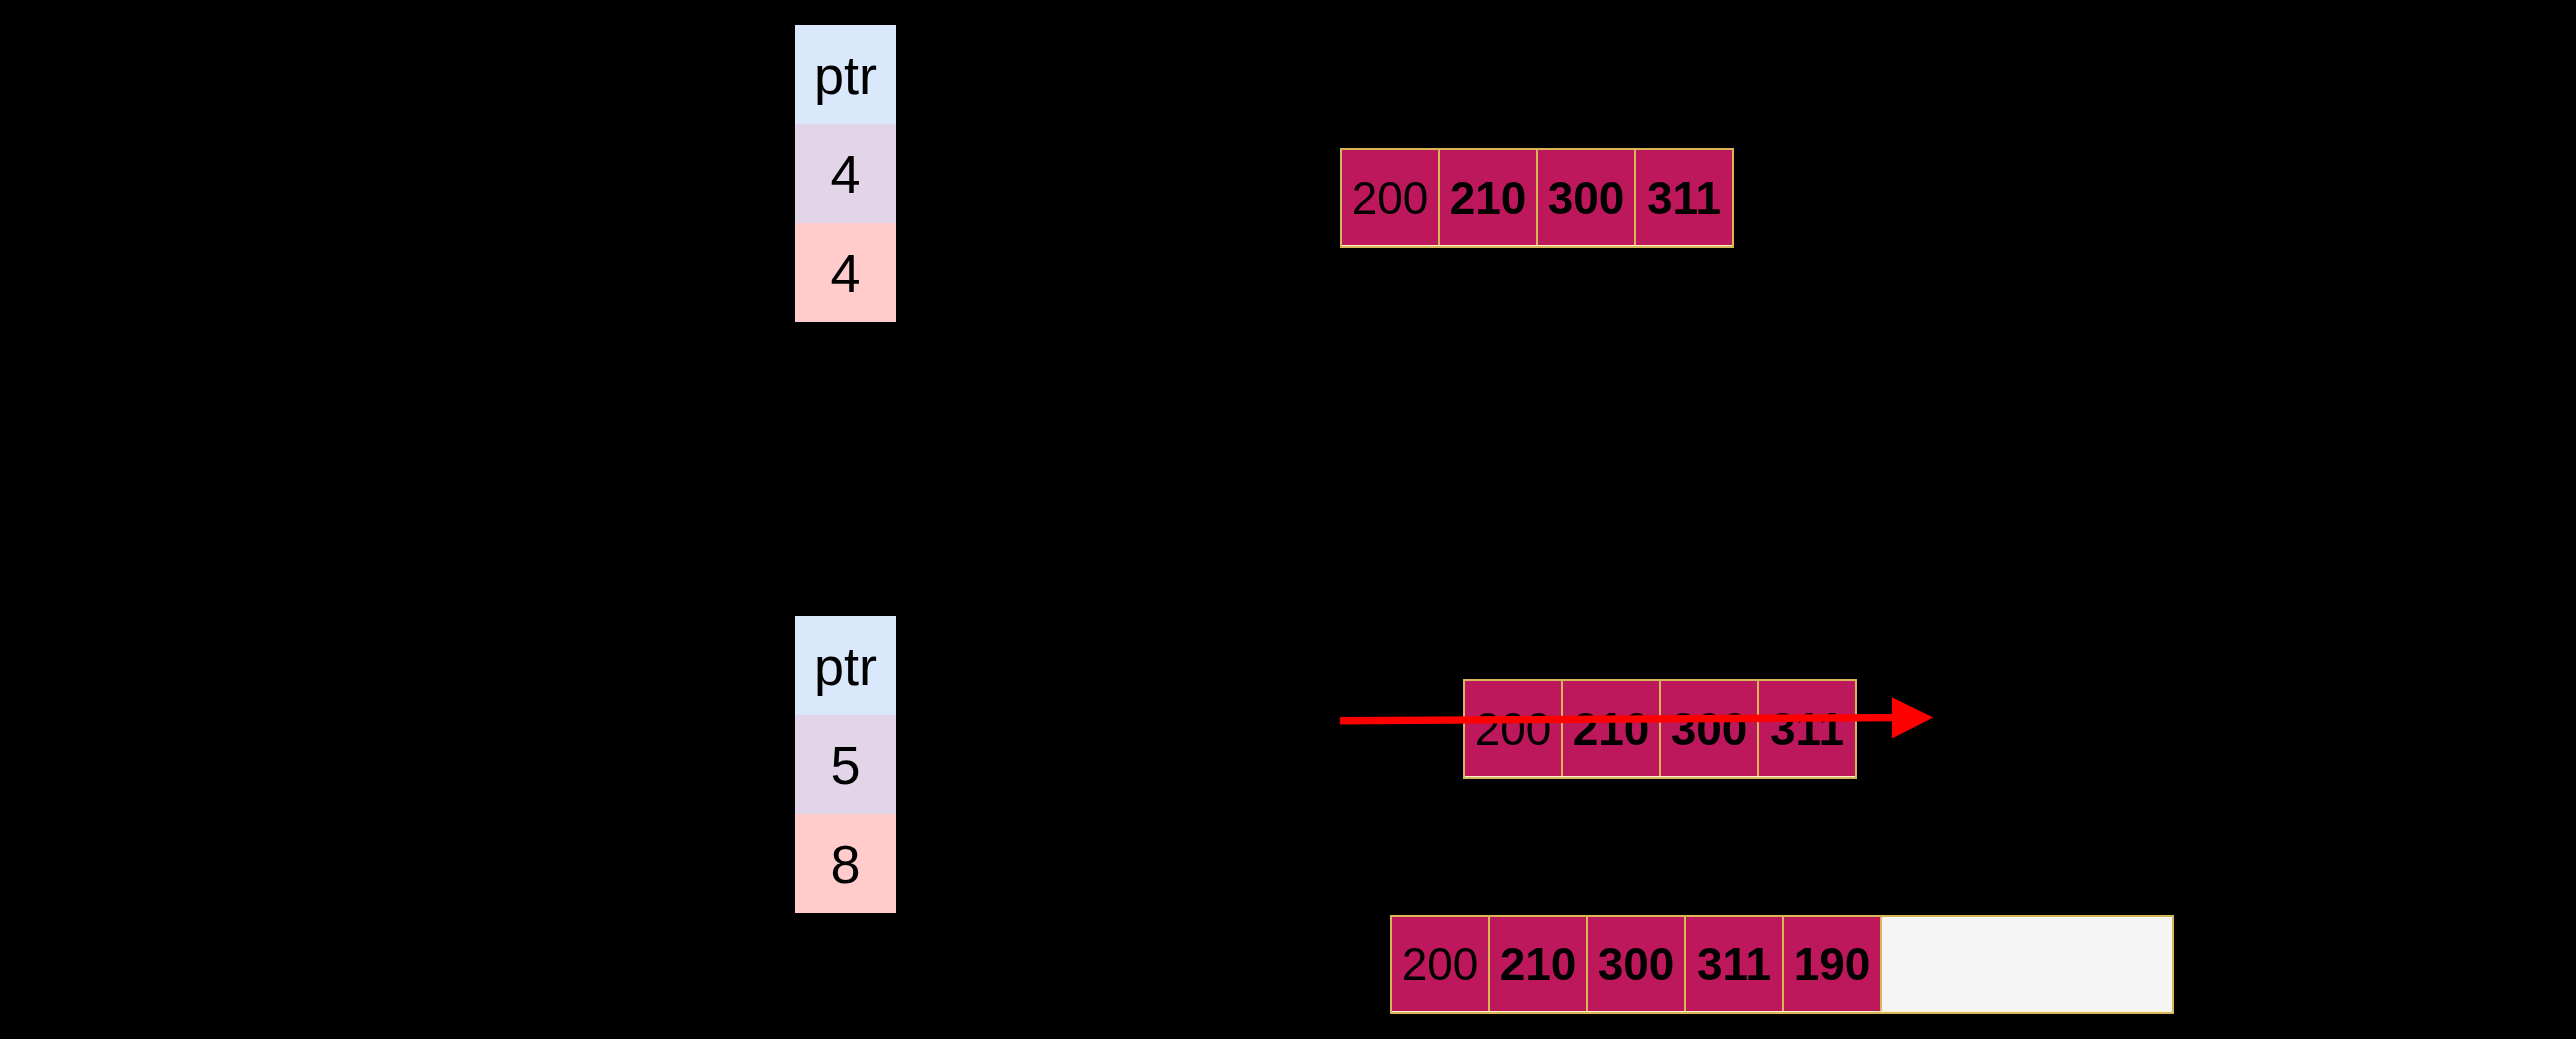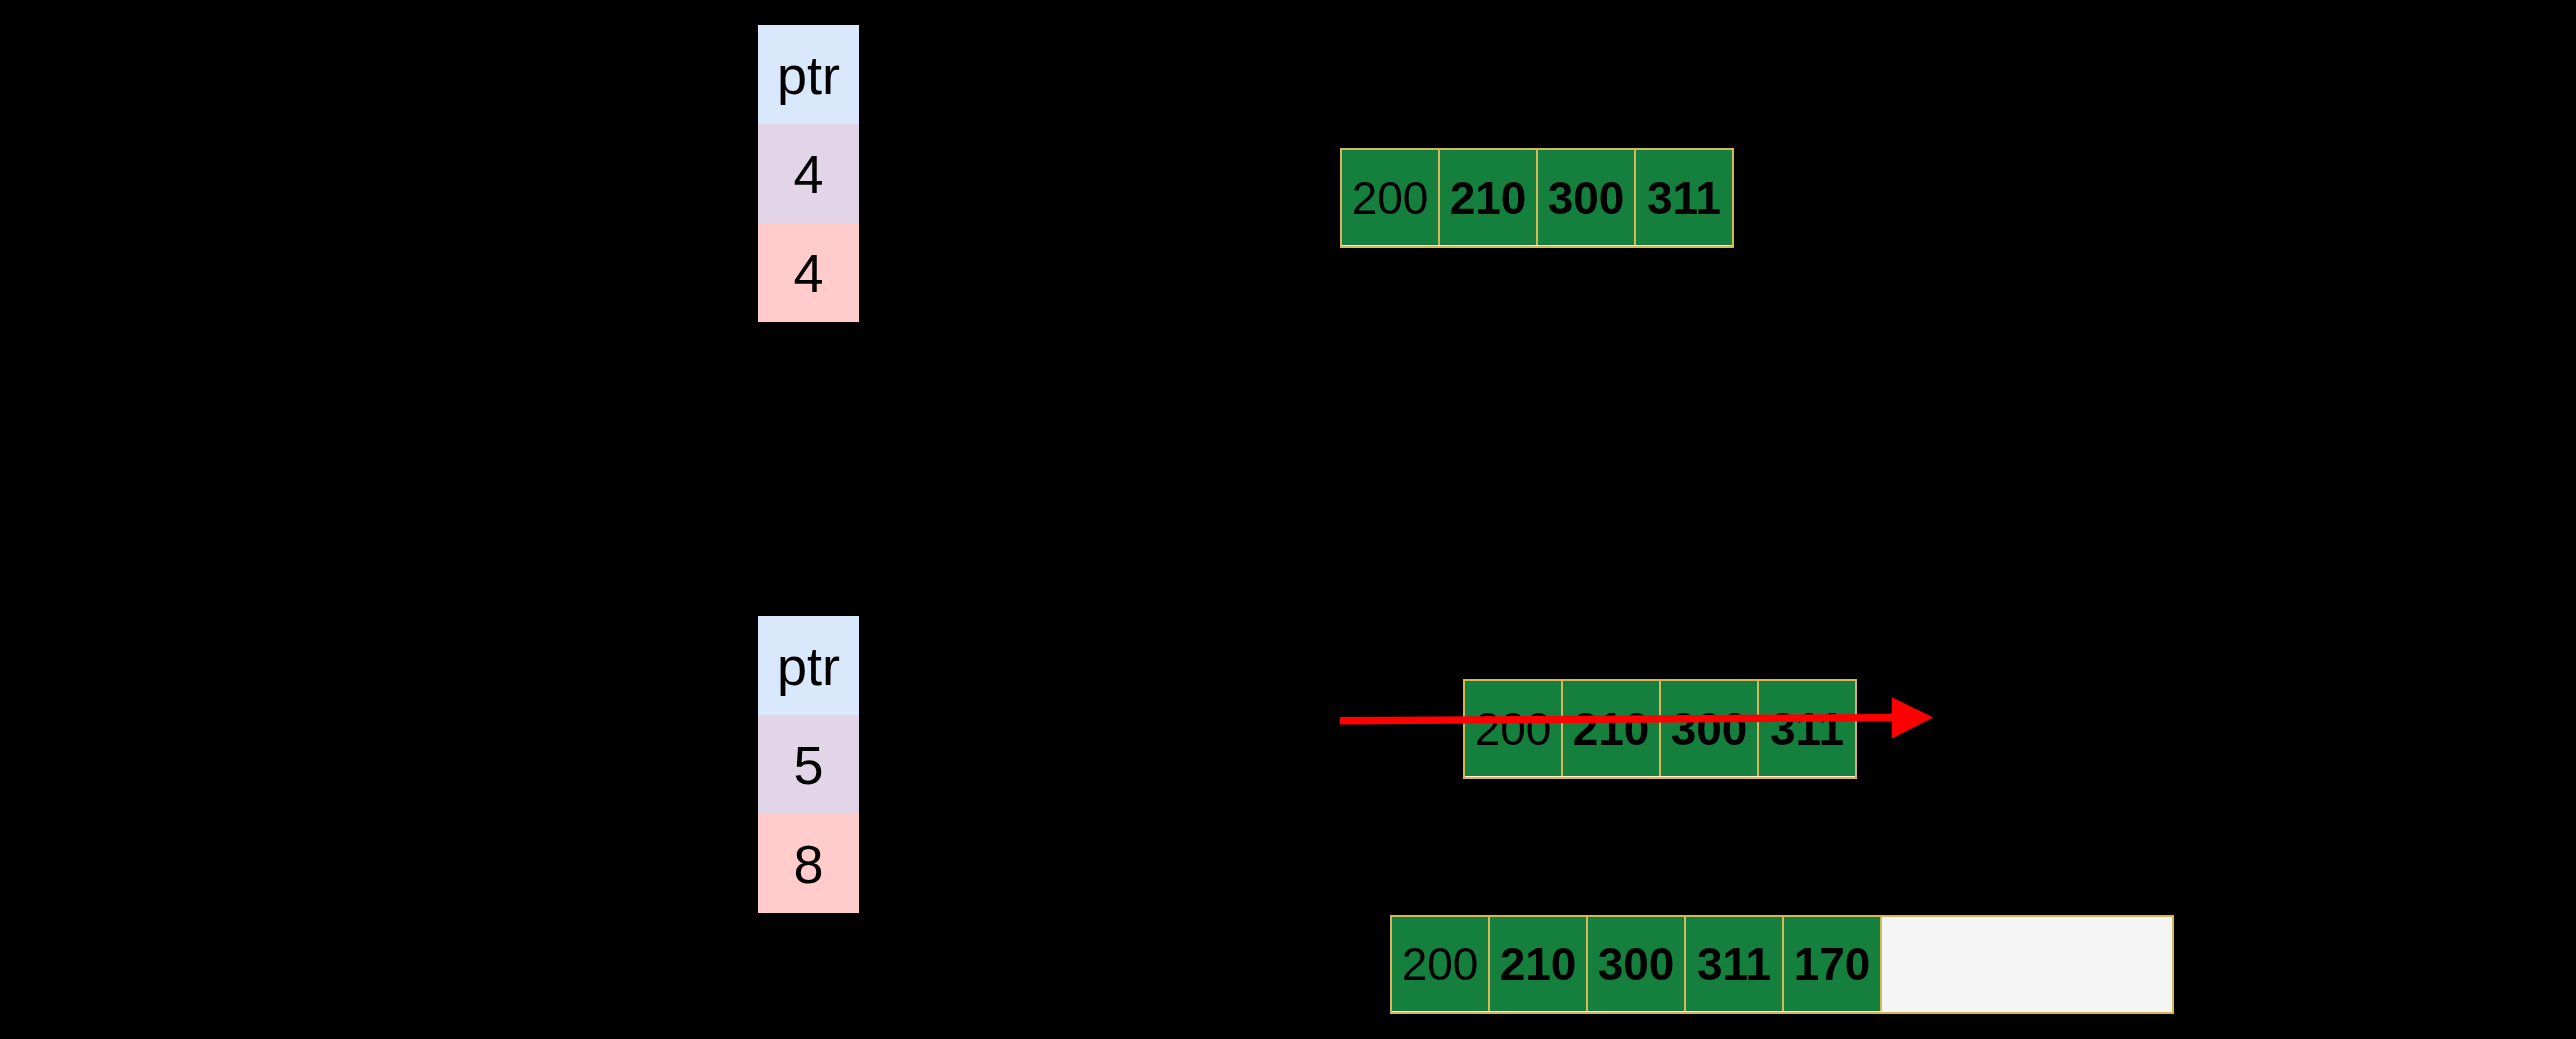--- a/index.html
+++ b/index.html
@@ -9,21 +9,21 @@
     height: 1040px;
     background: #000000;
     overflow: hidden;
     font-family: "Liberation Sans", sans-serif;
     color: #000000;
   }
 
   
   .stack {
     position: absolute;
-    left: 758px;
+    left: 795px;
     width: 101px;
     display: flex;
     flex-direction: column;
     justify-content: flex-end;
   }
   .stack-cell {
     width: 101px;
     height: 99px;
     display: flex;
     align-items: center;
@@ -42,21 +42,21 @@
     position: absolute;
     display: flex;
     flex-direction: row;
     border: 2.5px solid #d6b656;
     background: #fff2cc;
     box-sizing: border-box;
   }
   .array-cell {
     width: 96px;
     height: 95px;
-    background: #15803d;
+    background: #be185d;
     display: flex;
     align-items: center;
     justify-content: center;
     font-size: 46px;
     line-height: 1;
   }
   .array-cell + .array-cell, .empty-region { border-left: 2.5px solid #d6b656; font-weight: bold; }
   #array-top    { left: 1340px; top: 148px;  height: 100px; }
   #array-middle { left: 1463px; top: 679px; height: 100px; }
   #array-bottom { left: 1390px; top: 915px; height: 99px; }
@@ -105,21 +105,21 @@
     <div class="array-cell">210</div>
     <div class="array-cell">300</div>
     <div class="array-cell">311</div>
   </div>
 
   <div class="heap-array" id="array-bottom">
     <div class="array-cell">200</div>
     <div class="array-cell">210</div>
     <div class="array-cell">300</div>
     <div class="array-cell">311</div>
-    <div class="array-cell">170</div>
+    <div class="array-cell">190</div>
     <div class="empty-region"></div>
   </div>
 
   <svg id="arrow-overlay" viewBox="0 0 4172 1684" xmlns="http://www.w3.org/2000/svg">
     <line x1="2170" y1="1167" x2="3072" y2="1162" stroke="#ff0000" stroke-width="12"></line>
     <polygon points="3064,1129 3131,1162 3064,1196" fill="#ff0000"></polygon>
   </svg>
 
 </div>
 

